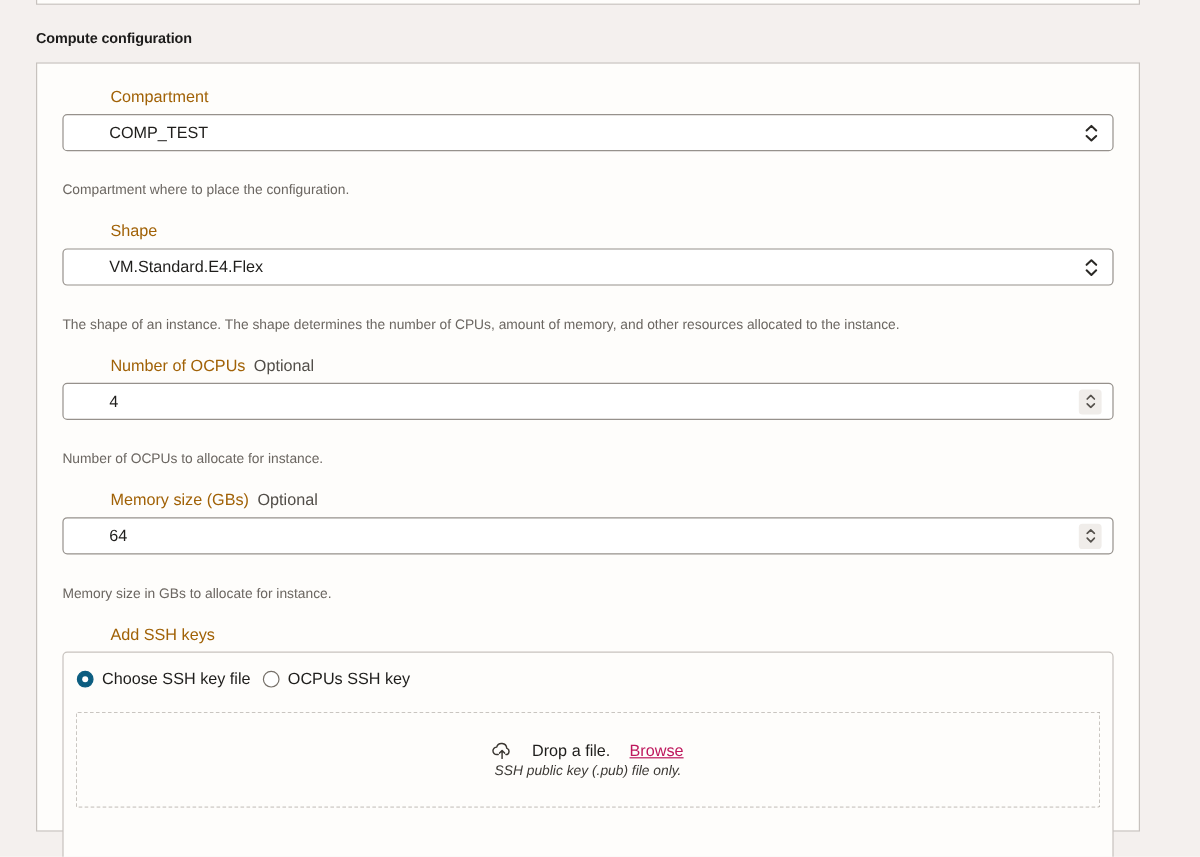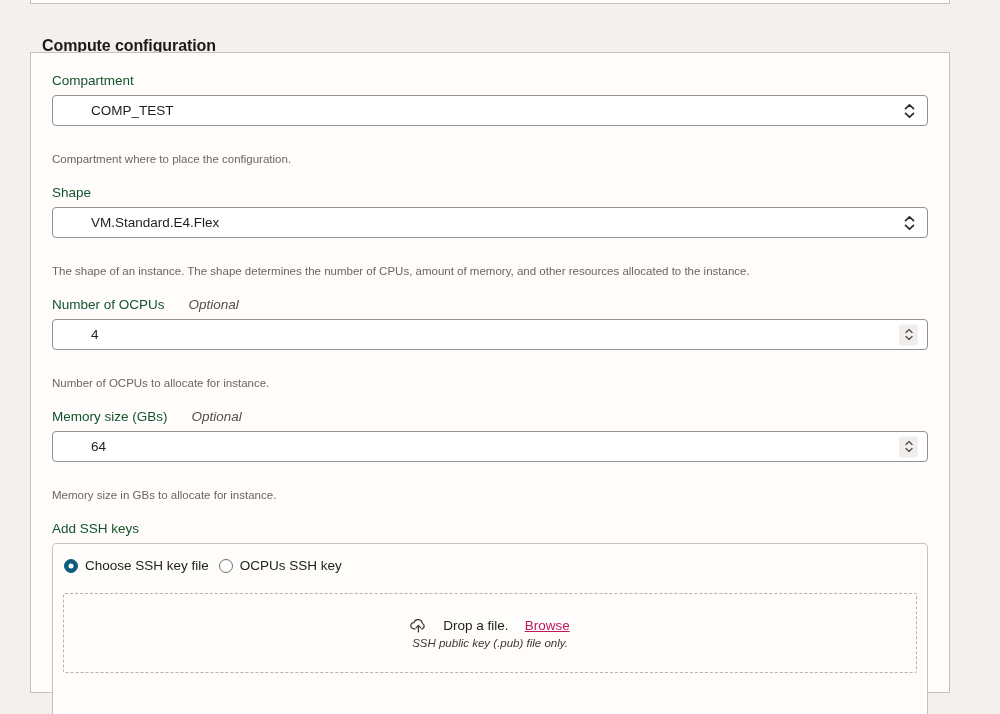--- a/index.html
+++ b/index.html
@@ -16,43 +16,43 @@
   
   .top-partial {
     position: absolute; top: -22px; left: 30px;
     width: 920px; height: 26px;
     background: #fefdfb;
     border: 1px solid #c7c2be;
   }
 
   .page-title {
     position: absolute; top: 25px; left: 30px;
-    font-size: 16px; font-weight: 700; color: #1c1b1a;
+    font-size: 12px; font-weight: 700; color: #1c1b1a;
     letter-spacing: -0.1px;
-    margin: 12px;
+    margin: 0;
   }
 
   .panel {
     position: absolute; top: 52px; left: 30px;
     width: 920px; height: 641px;
     background: #fefdfb;
     border: 1px solid #c7c2be;
     padding: 20px 21px 0 21px;
   }
 
   .field { margin-bottom: 19px; }
 
   .field-label-row {
     display: flex; align-items: baseline;
     font-size: 13.5px; line-height: 16px;
     margin-bottom: 6px;
   }
-  .field-label { color: #14532d; }
+  .field-label { color: #a16207; margin-left: 40px; }
   .optional-tag {
-    font-style: italic; color: #524e49; margin-left: 24px;
+    color: #524e49; margin-left: 7px;
   }
 
   .control {
     position: relative;
     height: 31px; width: 100%;
     background: #ffffff;
     border: 1px solid #96918c;
     border-radius: 4px;
     display: flex; align-items: center;
     cursor: pointer;

